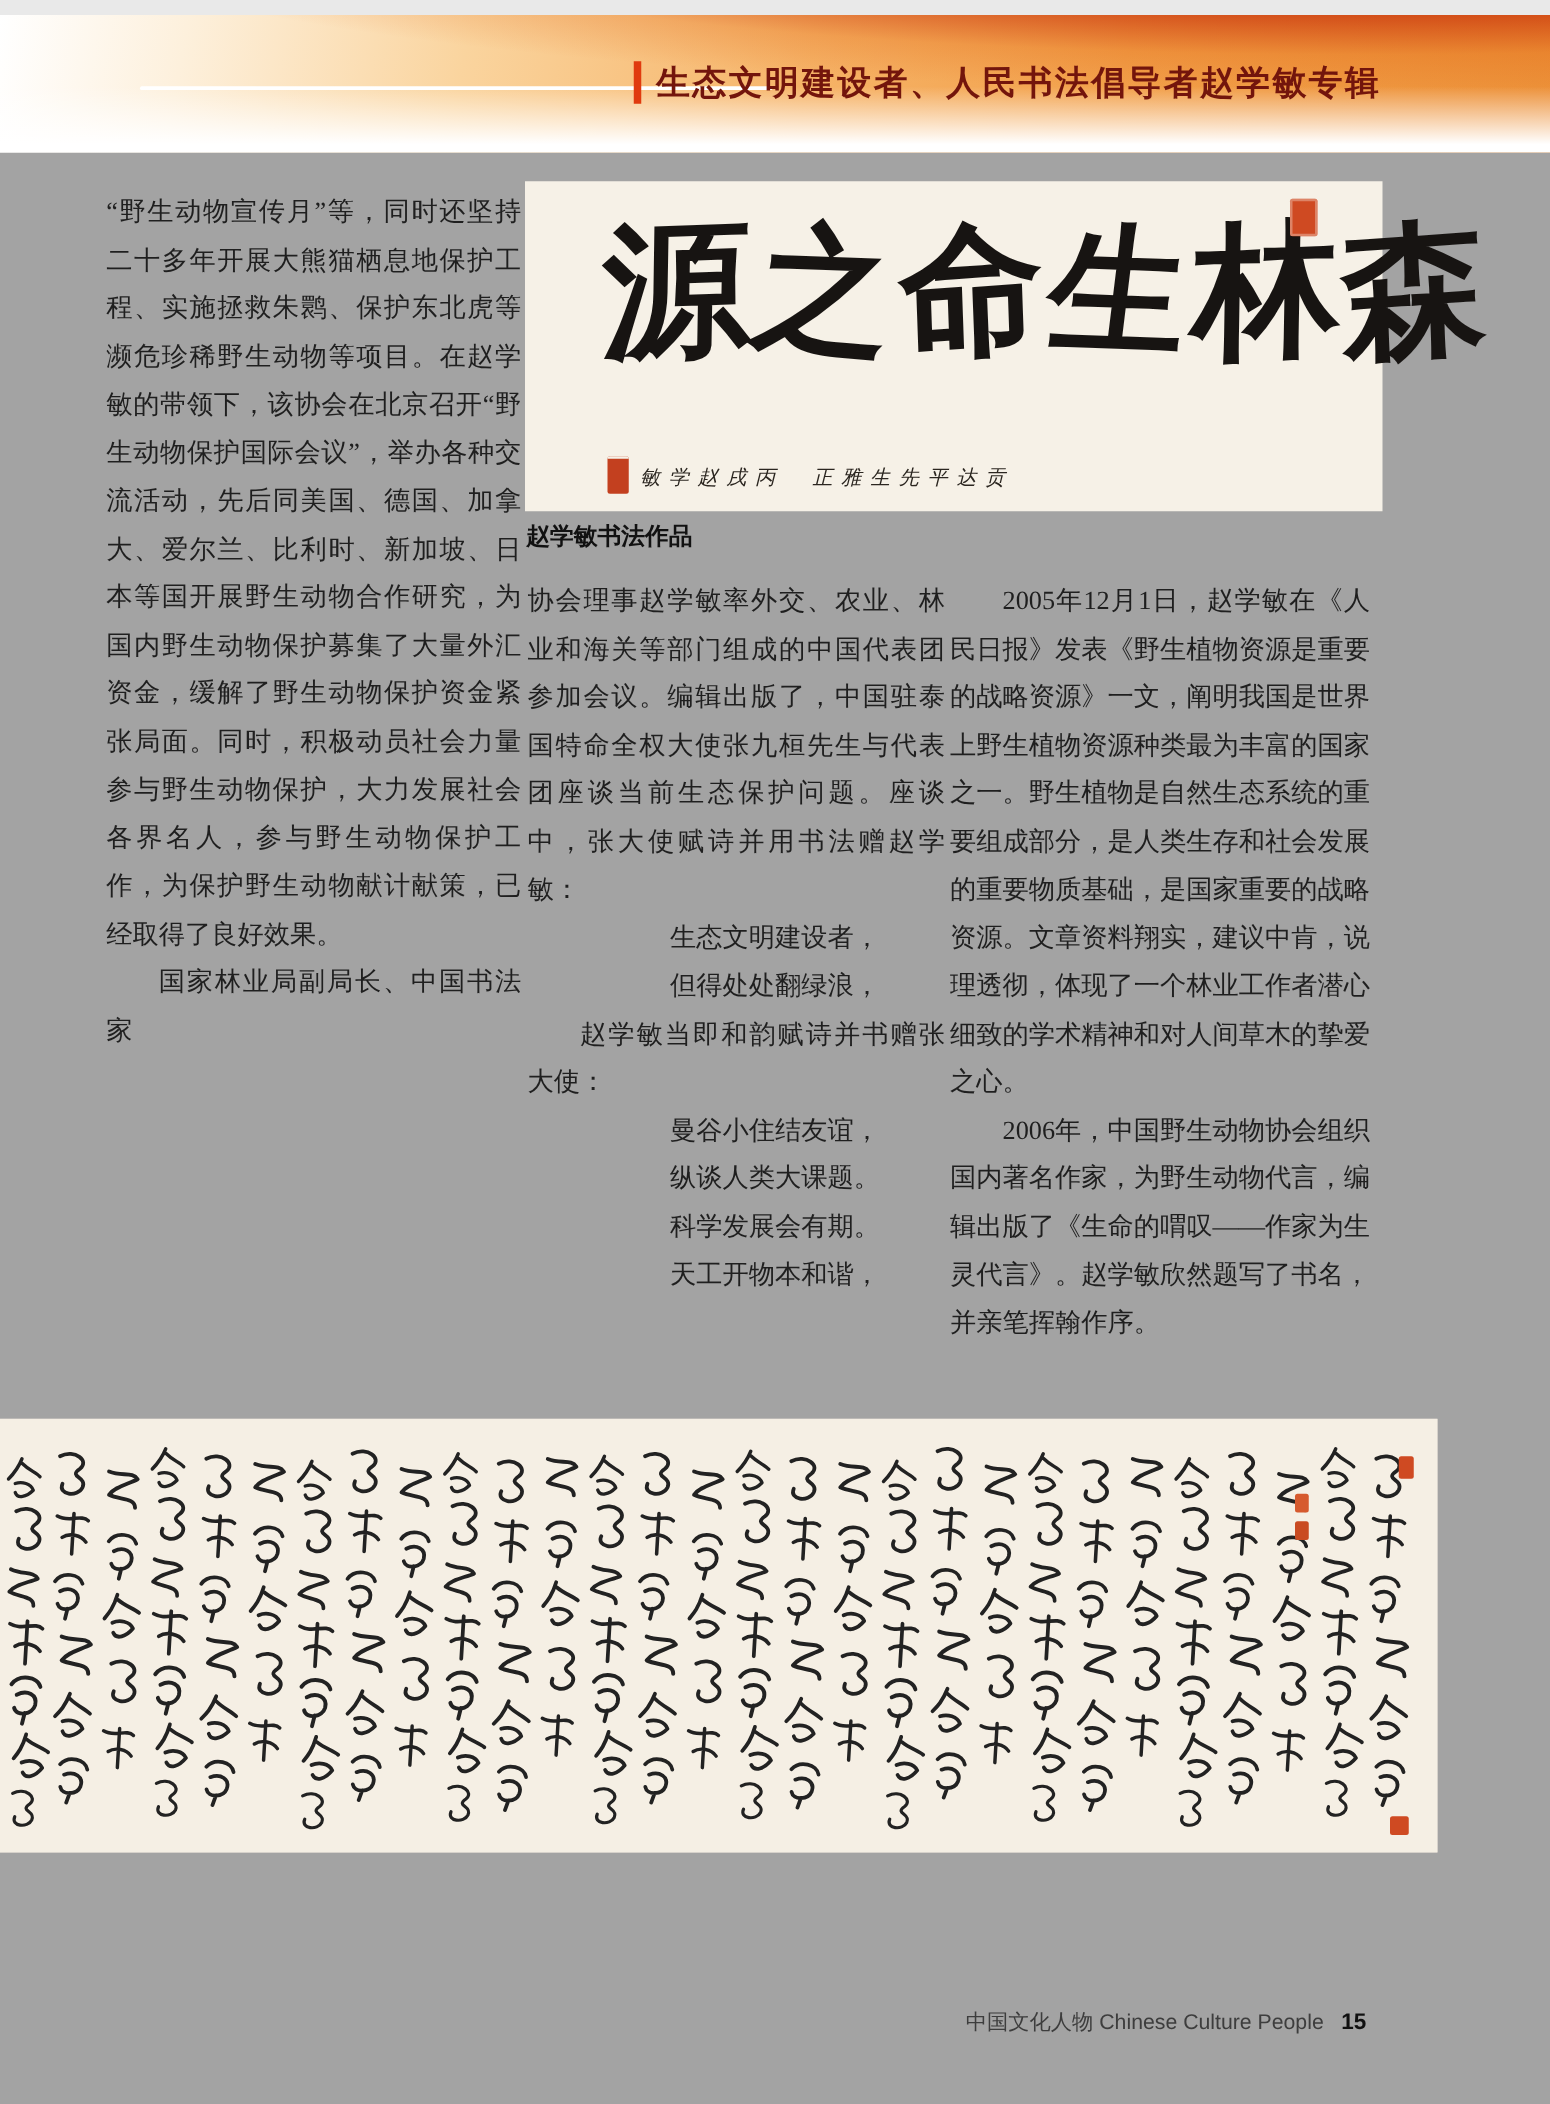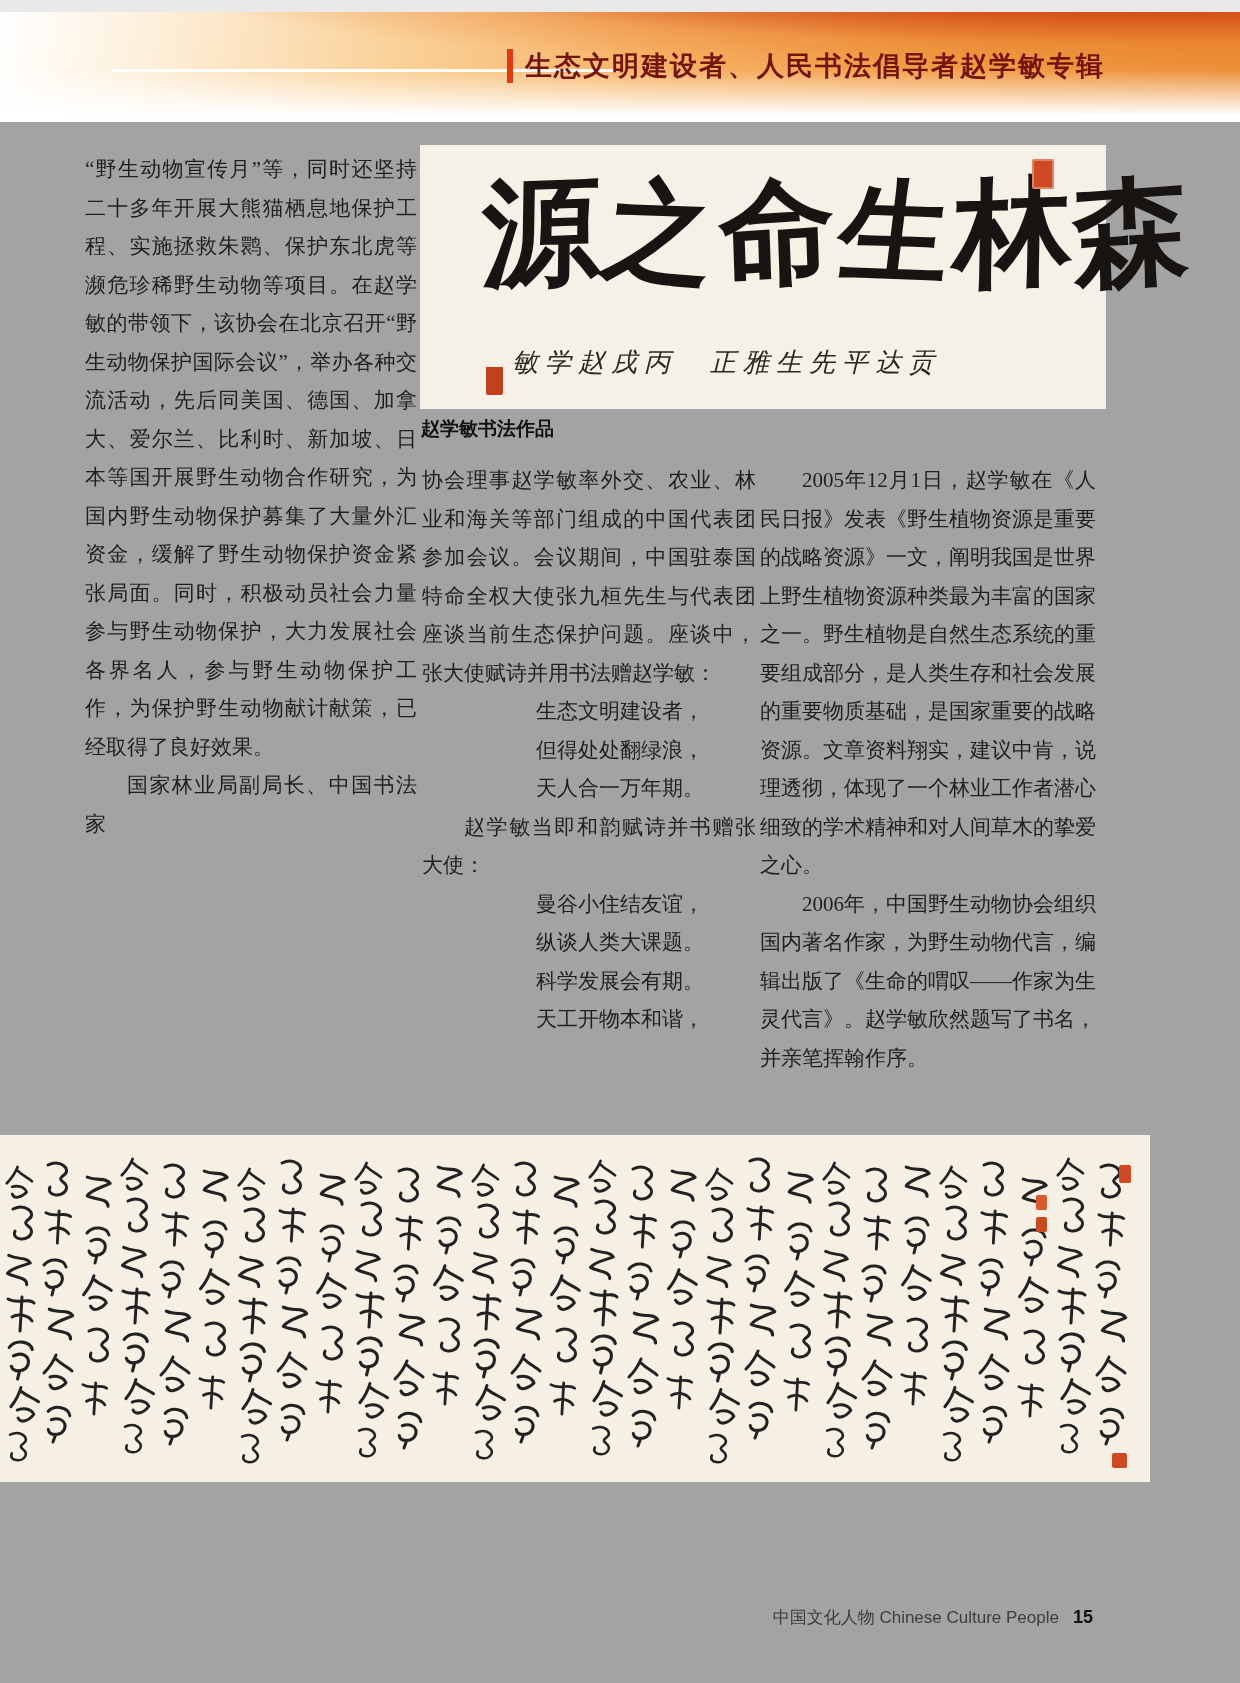--- a/index.html
+++ b/index.html
@@ -42,22 +42,22 @@
     padding:30px 52px 0 62px;
   }
   .art-char{
     font-size:118px;line-height:1;font-weight:700;color:#171412;
     transform:skewX(-3deg) rotate(-2deg);
     font-family:"Liberation Serif","DejaVu Serif",serif;
   }
   .art-char:nth-child(2n){transform:skewX(-5deg) rotate(2deg) scale(0.94);}
   .art-char:nth-child(3n){transform:skewX(-2deg) rotate(-4deg) scale(0.98);}
   .art-signature{
-    position:absolute;left:92px;bottom:29px;
-    font-size:26px;letter-spacing:7px;color:#2b2620;font-style:italic;
+    position:absolute;left:92px;bottom:16px;
+    font-size:16px;letter-spacing:7px;color:#2b2620;font-style:italic;
   }
   .seal{position:absolute;border-radius:2px;}
   .seal-tr{right:52px;top:14px;width:22px;height:30px;background:#cf4a22;box-shadow:inset 0 0 0 2px rgba(246,241,231,.35);}
   .seal-sig{left:66px;bottom:14px;width:17px;height:30px;background:#c3401f;box-shadow:inset 0 9px 0 -7px #f6f1e7;}
   .caption{
     position:absolute;left:421px;top:404px;
     font-family:"Liberation Sans","DejaVu Sans",sans-serif;
     font-weight:700;font-size:19px;color:#111;
   }
   
@@ -98,25 +98,24 @@
       <span class="art-char">林</span>
       <span class="art-char">森</span>
     </div>
     <div class="seal seal-tr"></div>
     <div class="seal seal-sig"></div>
     <div class="art-signature">敏学赵戌丙　正雅生先平达贡</div>
   </div>
   <div class="caption">赵学敏书法作品</div>
 
   <div class="col col-mid">
-    <p class="noindent">协会理事赵学敏率外交、农业、林业和海关等部门组成的中国代表团参加会议。会议期间，中国驻泰国特命全权大使张九桓先生与代表团座谈当前生态保护问题。座谈中，张大使赋诗并用书法赠赵学敏：</p>
+    <p class="noindent">协会理事赵学敏率外交、农业、林业和海关等部门组成的中国代表团参加会议。编辑出版了，中国驻泰国特命全权大使张九桓先生与代表团座谈当前生态保护问题。座谈中，张大使赋诗并用书法赠赵学敏：</p>
     <div class="poem">
       <div>生态文明建设者，</div>
       <div>但得处处翻绿浪，</div>
-      <div>天人合一万年期。</div>
     </div>
     <p>赵学敏当即和韵赋诗并书赠张大使：</p>
     <div class="poem">
       <div>曼谷小住结友谊，</div>
       <div>纵谈人类大课题。</div>
       <div>科学发展会有期。</div>
       <div>天工开物本和谐，</div>
     </div>
   </div>
 

